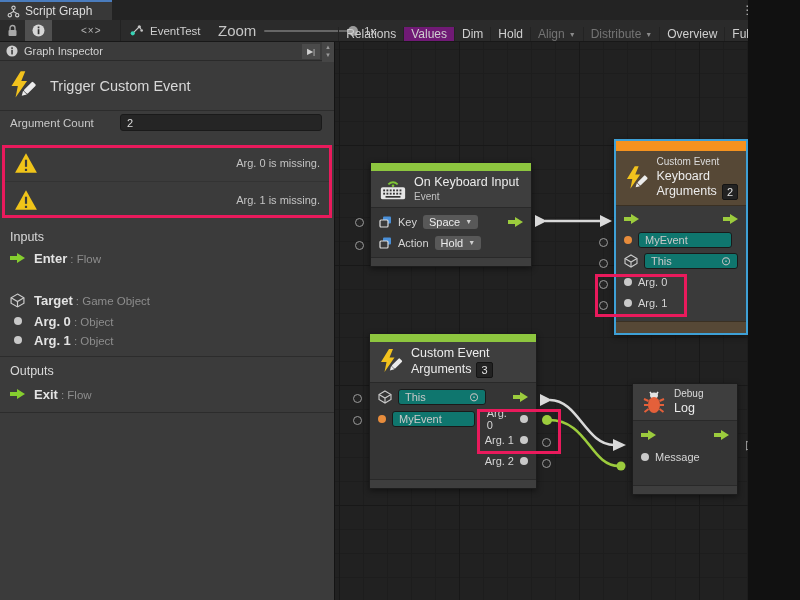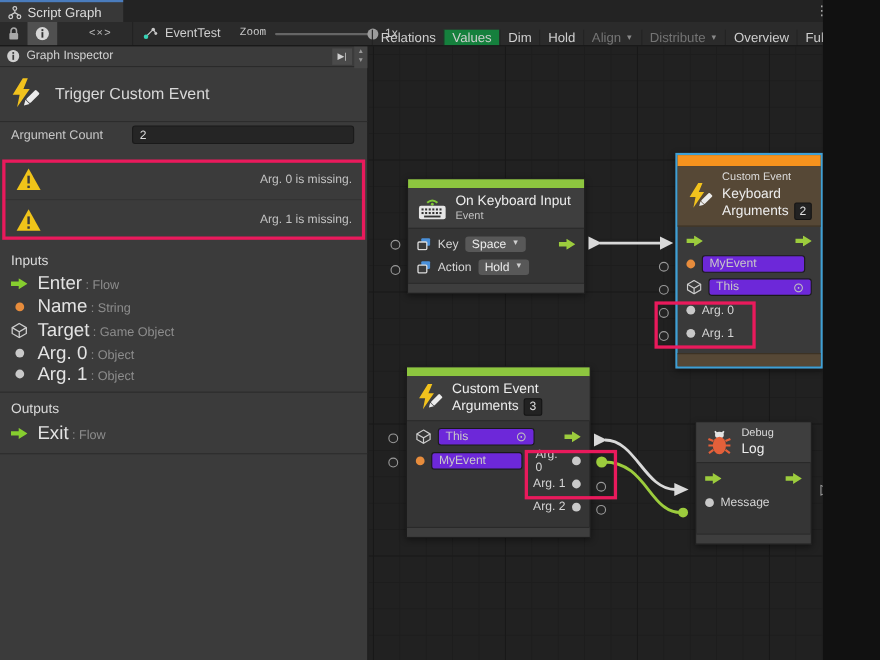--- a/index.html
+++ b/index.html
@@ -19,29 +19,29 @@
   
   .toolbar { position:absolute; left:0; top:20px; width:800px; height:22px; background:#2b2b2b;
              border-bottom:1px solid #181818; z-index:60; }
   .tool-left { position:absolute; left:0; top:0; height:21px; display:flex; align-items:center; }
   .tool-ic { height:21px; display:flex; align-items:center; justify-content:center; padding:0 7px; }
   .tool-ic.sel { background:#505050; }
   .code-glyph { color:#b5b5b5; font-size:10px; letter-spacing:1px; }
   .graph-ref { position:absolute; left:120px; top:0; height:21px; display:flex; align-items:center; gap:6px;
                border-left:1px solid #222; padding-left:8px; color:#cfcfcf; font-size:11.5px; }
   .zoom-wrap { position:absolute; left:218px; top:0; height:21px; display:flex; align-items:center; gap:8px; }
-  .zoom-label { color:#c6c6c6; font-size:10px;font-family:Liberation Mono, monospace; }
+  .zoom-label { color:#c6c6c6; font-size:15px; }
   .zoom-track { position:relative; width:92px; height:2px; background:#666; border-radius:1px; }
   .zoom-handle { position:absolute; right:-2px; top:-4px; width:10px; height:10px; border-radius:50%;
                  background:#9d9d9d; }
   .zoom-val { color:#c6c6c6; font-size:11px; }
   .tool-right { position:absolute; right:0; top:0; height:21px; display:flex; align-items:flex-end; }
   .tbtn { display:flex; align-items:center; gap:4px; padding:0 7px; color:#cfcfcf; font-size:12px;
           border-left:1px solid #232323; white-space:nowrap; }
-  .tbtn.sel { background:#15803d; }
+  .tbtn.sel { background:#701a75; }
   .tbtn.dis { color:#747474; }
   .tbtn .caret { font-size:7px; color:#8a8a8a; }
 
   
   .canvas { position:absolute; left:335px; top:42px; width:465px; height:558px; background-color:#212121;
     background-image:
       linear-gradient(#181818 1px, transparent 1px),
       linear-gradient(90deg, #181818 1px, transparent 1px),
       linear-gradient(#1d1d1d 1px, transparent 1px),
       linear-gradient(90deg, #1d1d1d 1px, transparent 1px);
@@ -60,21 +60,21 @@
   .nhead .tcol { display:flex; flex-direction:column; line-height:1.25; }
   .t-small { font-size:10px; color:#dcdcdc; }
   .t-big { font-size:12.5px; color:#ececec; }
   .t-line { display:flex; align-items:center; gap:5px; }
   .badge { background:#222; border:1px solid #141414; border-radius:2px; color:#e0e0e0;
            font-size:11px; padding:0 4px; line-height:14px; }
   .nbody { flex:1 1 auto; padding:3px 0; }
   .nrow { display:flex; align-items:center; gap:6px; padding:0 8px; height:21px; }
   .nfoot { height:9px; background:#3e3e3e; border-top:1px solid #292929; flex:0 0 auto; }
   .nfoot.brown { background:#564836; border-top:1px solid #3a3023; height:12px; }
-  .field { background:#6d28d9; border:1px solid #1a1a1a; border-radius:3px; color:#c9c9c9;
+  .field { background:#0f766e; border:1px solid #1a1a1a; border-radius:3px; color:#c9c9c9;
            font-size:11px; padding:1px 6px; display:flex; align-items:center; gap:4px; }
   .dd { background:#585858; border-radius:3px; color:#ececec; font-size:11px; padding:1px 6px;
         display:flex; align-items:center; gap:5px; }
   .dd .caret { font-size:7px; color:#cfcfcf; }
   .dot { width:8px; height:8px; border-radius:50%; flex:0 0 auto; }
   .dot.orange { background:#e78c3c; }
   .dot.gray { background:#c9c9c9; }
   .spacer { flex:1 1 auto; }
   .arg-label { color:#d5d5d5; font-size:11px; }
   .target-glyph { color:#c0c0c0; font-size:12px; line-height:1; }
@@ -103,21 +103,21 @@
   .argcount-input { position:absolute; left:120px; top:72px; width:202px; height:17px; background:#252525;
                     border:1px solid #1a1a1a; border-radius:3px; color:#dcdcdc; font-size:11px;
                     display:flex; align-items:center; padding:0 6px; }
   .warn-box { position:absolute; left:2px; top:103px; width:330px; height:73px; }
   .warn-row { position:absolute; left:0; width:100%; height:36px; display:flex; align-items:center;
               gap:12px; padding:0 12px;justify-content:space-between; }
   .warn-row + .warn-row { border-top:1px solid #333; }
   .warn-text { color:#c3c3c3; font-size:11px; }
   .sec-heading { position:absolute; left:10px; color:#dadada; font-size:12.5px; }
   .io-row { position:absolute; left:10px; width:315px; height:18px; display:flex; align-items:center; gap:9px; }
-  .io-name { color:#e3e3e3; font-size:17px; font-weight:normal; }
+  .io-name { color:#e3e3e3; font-size:13px; font-weight:bold; }
   .io-type { color:#8d8d8d; font-size:11.5px; }
   .divider { position:absolute; left:0; width:100%; height:1px; background:#2c2c2c; }
   .ic14 { width:15px; display:flex; justify-content:center; flex:0 0 auto; }
 </style>
 </head>
 <body>
 
 <div class="screen">
 
   <div class="titlebar">
@@ -505,26 +505,20 @@
     <span class="sec-heading" style="top:188px;">Inputs</span>
 
     <div class="io-row" style="top:207px;">
       <span class="ic14">
           <svg width="15" height="10" viewBox="0 0 15 10">
             <polygon points="0,3 7,3 7,0 15,5 7,10 7,7 0,7" fill="#86ce2f"></polygon>
           </svg>
         </span>
       <span><span class="io-name">Enter</span> <span class="io-type">: Flow</span></span>
     </div>
-    <div class="io-row" style="top:228px;">
-      <span class="ic14">
-          <span class="dot orange"></span>
-        </span>
-      <span><span class="io-name">Name</span> <span class="io-type">: String</span></span>
-    </div>
     <div class="io-row" style="top:249px;">
       <span class="ic14">
           <svg width="15" height="15" viewBox="0 0 14 14">
             <g stroke="#cccccc" stroke-width="1.1" fill="none">
               <polygon points="7,1 13,4.5 13,9.5 7,13 1,9.5 1,4.5"></polygon>
               <path d="M1,4.5 L7,8 L13,4.5 M7,8 L7,13"></path>
             </g>
           </svg>
         </span>
       <span><span class="io-name">Target</span> <span class="io-type">: Game Object</span></span>

